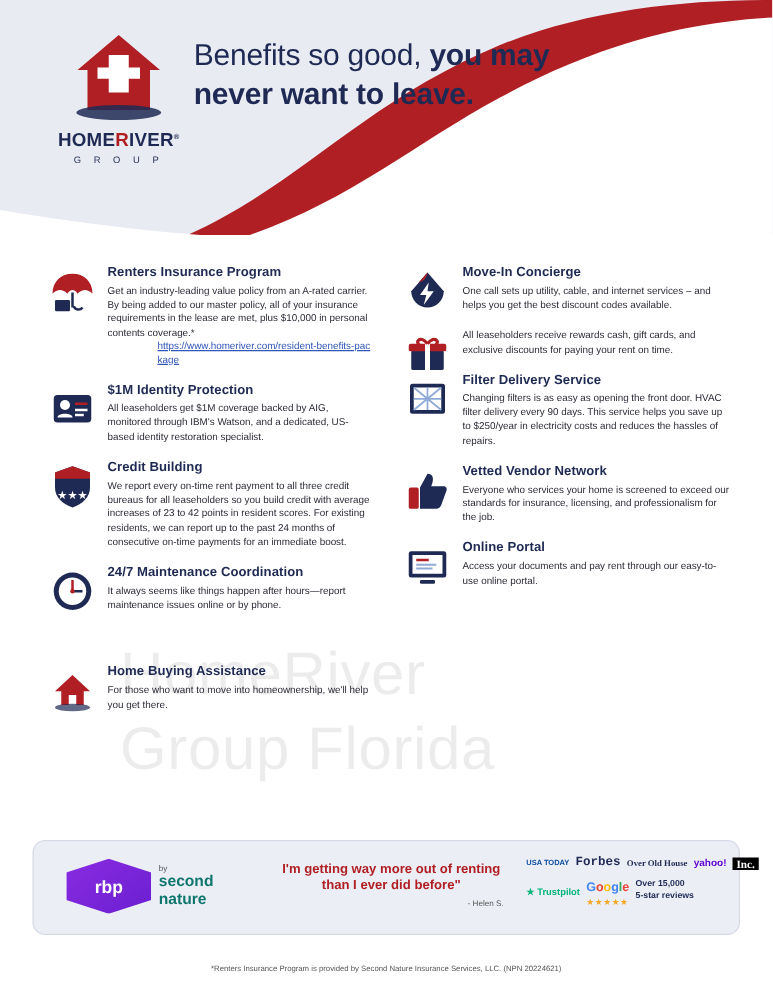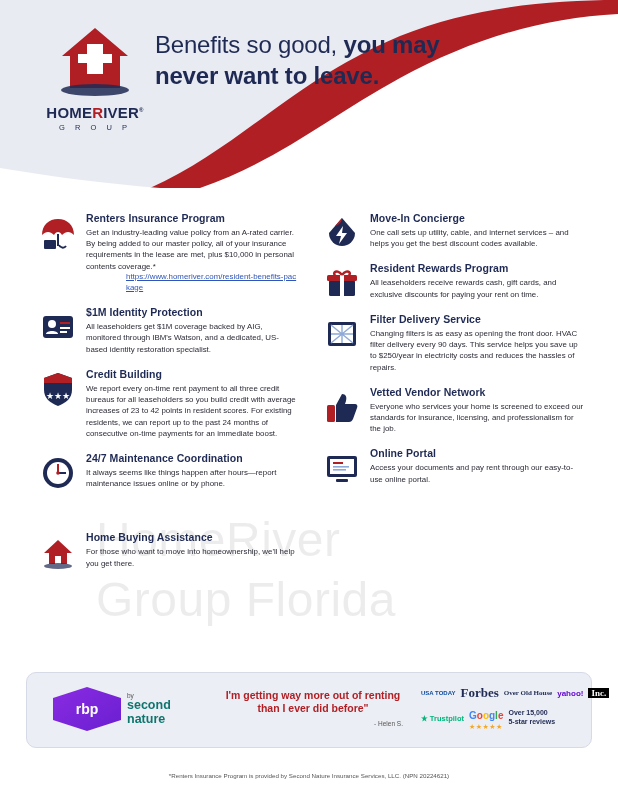--- a/index.html
+++ b/index.html
@@ -171,21 +171,21 @@
     margin-bottom: 4px;
     flex-wrap: nowrap;
   }
   .press-item {
     font-size: 7px;
     font-weight: bold;
     color: #1f2a54;
     white-space: nowrap;
   }
   .press-item.usa { color: #0a4a9e; font-size: 6px; line-height: 1; text-align:center;}
-  .press-item.forbes { font-family: Liberation Serif, serif; font-size: 13px; }
+  .press-item.forbes { font-family: Liberation Mono, monospace; font-size: 10px; }
   .press-item.house { font-family: "Liberation Serif", serif; font-size: 7px; }
   .press-item.yahoo { color: #5f01d1; font-size: 8px; }
   .press-item.inc { background: #000000; color:#fff; padding: 0 3px; font-family:"Liberation Serif",serif; font-size: 9px;}
   .press-item.trustpilot { color: #00b67a; font-size: 7.5px; }
   .press-item.google { font-size: 10px; font-weight: bold; }
   .g-b{color:#4285F4}.g-r{color:#EA4335}.g-y{color:#FBBC05}.g-g{color:#34A853}
   .stars { color: #f5a623; font-size: 7px; letter-spacing: 0.5px; }
   .reviews { font-size: 7px; font-weight: bold; color: #1f2a54; line-height: 1.25; }
 
   .disclaimer {
@@ -307,21 +307,20 @@
       </div>
 
       <div class="item">
         <svg class="item-icon" viewBox="0 0 40 40">
           <rect x="7" y="17" width="26" height="16" rx="1.5" fill="#1f2a54"></rect>
           <rect x="5" y="12" width="30" height="6" rx="1.5" fill="#b01f24"></rect>
           <rect x="18" y="12" width="4" height="21" fill="#ffffff"></rect>
           <path d="M20 12 c-6-8-12 0-4 2" stroke="#b01f24" stroke-width="2.5" fill="none"></path>
           <path d="M20 12 c6-8 12 0 4 2" stroke="#b01f24" stroke-width="2.5" fill="none"></path>
         </svg>
-        <div class="item-title">Resident Rewards Program</div>
         <div class="item-body">All leaseholders receive rewards cash, gift cards, and exclusive discounts for paying your rent on time.</div>
       </div>
 
       <div class="item">
         <svg class="item-icon" viewBox="0 0 40 40">
           <rect x="6" y="8" width="28" height="24" rx="2" fill="#1f2a54"></rect>
           <rect x="9" y="11" width="22" height="18" fill="#ffffff"></rect>
           <path d="M9 11 L31 29 M31 11 L9 29 M20 11 v18 M9 20 h22" stroke="#8fa9d8" stroke-width="1.4"></path>
         </svg>
         <div class="item-title">Filter Delivery Service</div>

